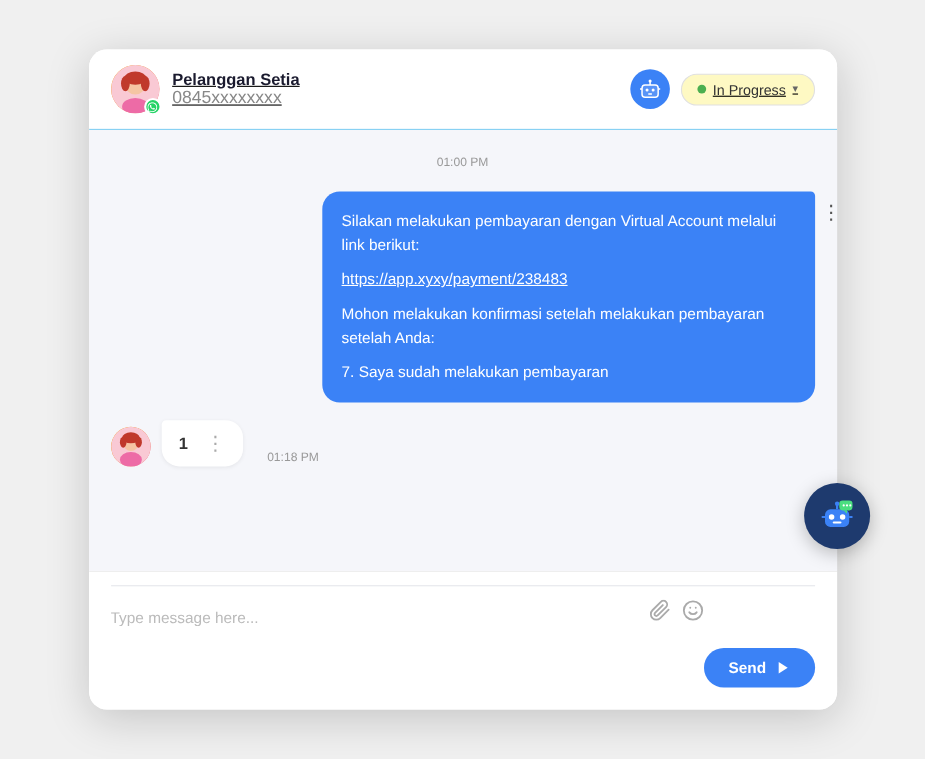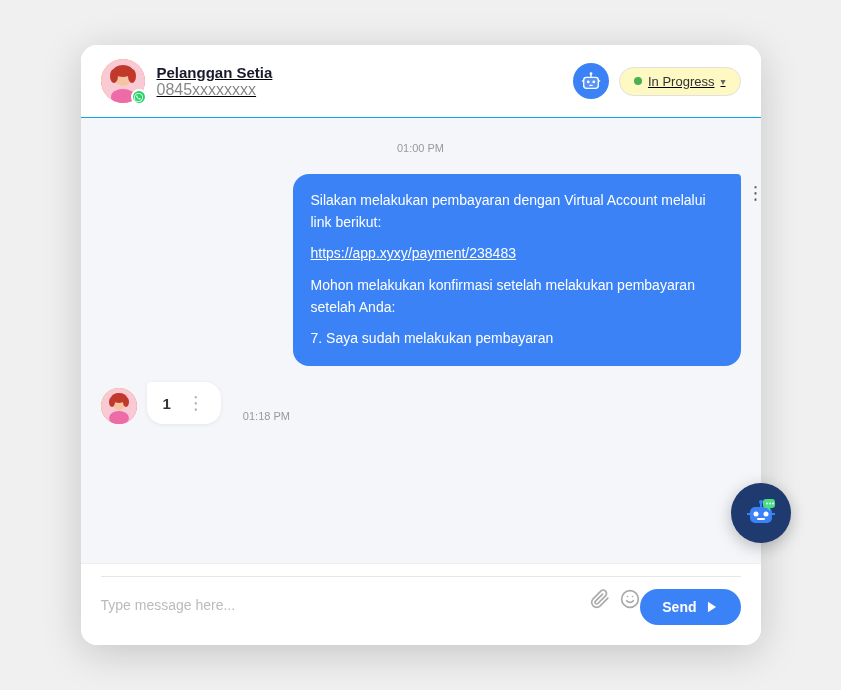--- a/index.html
+++ b/index.html
@@ -290,20 +290,21 @@
       border: none;
       border-radius: 20px;
       padding: 10px 22px;
       color: #fff;
       font-size: 14px;
       font-weight: 600;
       cursor: pointer;
       display: flex;
       align-items: center;
       gap: 8px;
+      margin-top: 44px;
     }
     .divider-line {
       height: 1px;
       background: #e5e7eb;
       margin: 0 0 12px 0;
     }
   </style>
 </head>
 <body>
 

